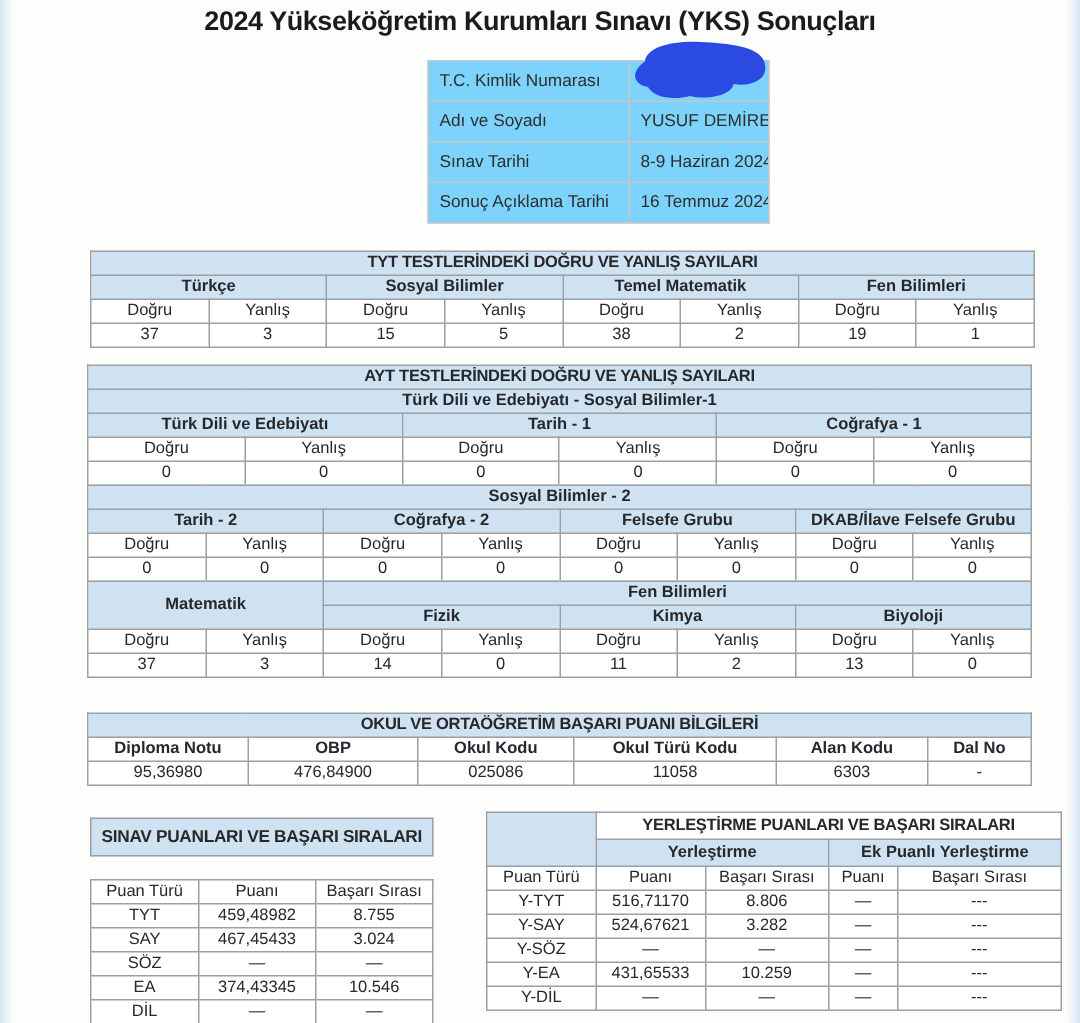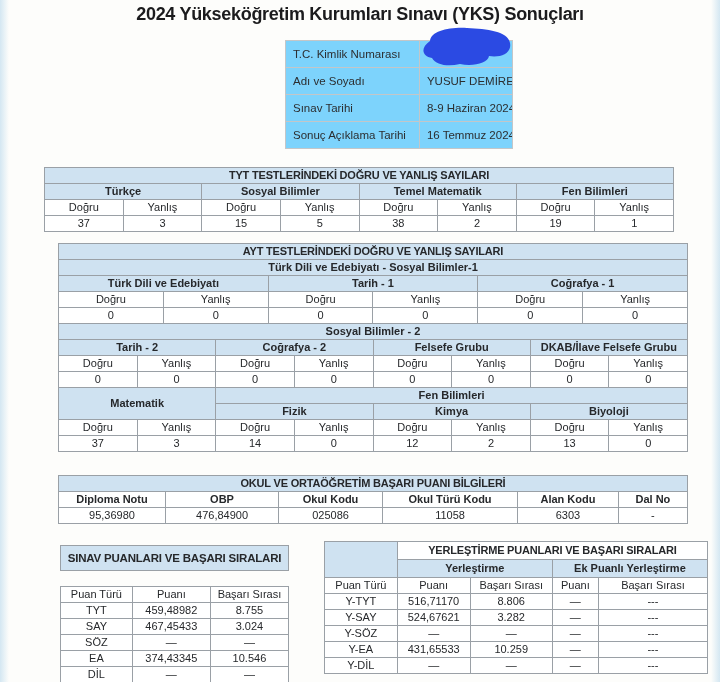--- a/index.html
+++ b/index.html
@@ -73,21 +73,21 @@
         <td>16 Temmuz 2024</td>
       </tr>
     </tbody>
       </table>
   </div>
 
   <svg class="blob" viewBox="0 0 100 42" aria-hidden="true">
     <path d="M17,15 C18,5 36,1 54,2 C74,3 95,5 97,17 C99,27 88,32 76,30 C75,37 60,41 47,38 C35,41 23,39 19,32 C9,30 7,22 17,15 Z"></path>
   </svg>
 
-  <div class="abs" style="left:44px; top:167px; width:630px;">
+  <div class="abs" style="left:60px; top:167px; width:630px;">
     <table class="t">
       <colgroup>
           <col>
           <col>
           <col>
           <col>
           <col>
           <col>
           <col>
           <col>
@@ -238,21 +238,21 @@
         <td>Doğru</td>
         <td>Yanlış</td>
         <td>Doğru</td>
         <td>Yanlış</td>
       </tr>
       <tr>
         <td>37</td>
         <td>3</td>
         <td>14</td>
         <td>0</td>
-        <td>12</td>
+        <td>11</td>
         <td>2</td>
         <td>13</td>
         <td>0</td>
       </tr>
     </tbody>
       </table>
   </div>
 
   <div class="abs" style="left:58px; top:475px; width:630px;">
     <table class="t tall">

